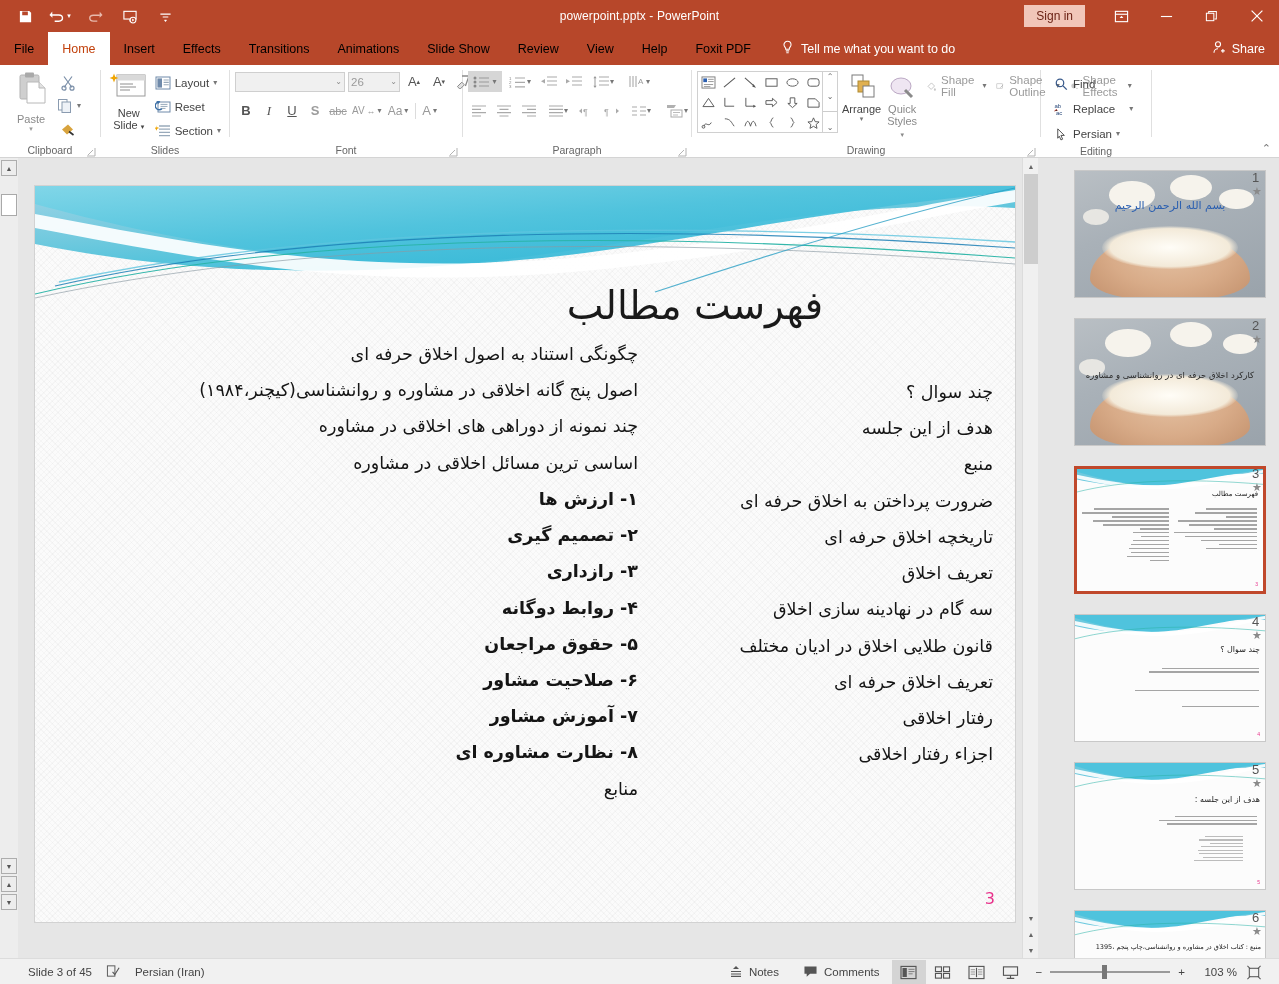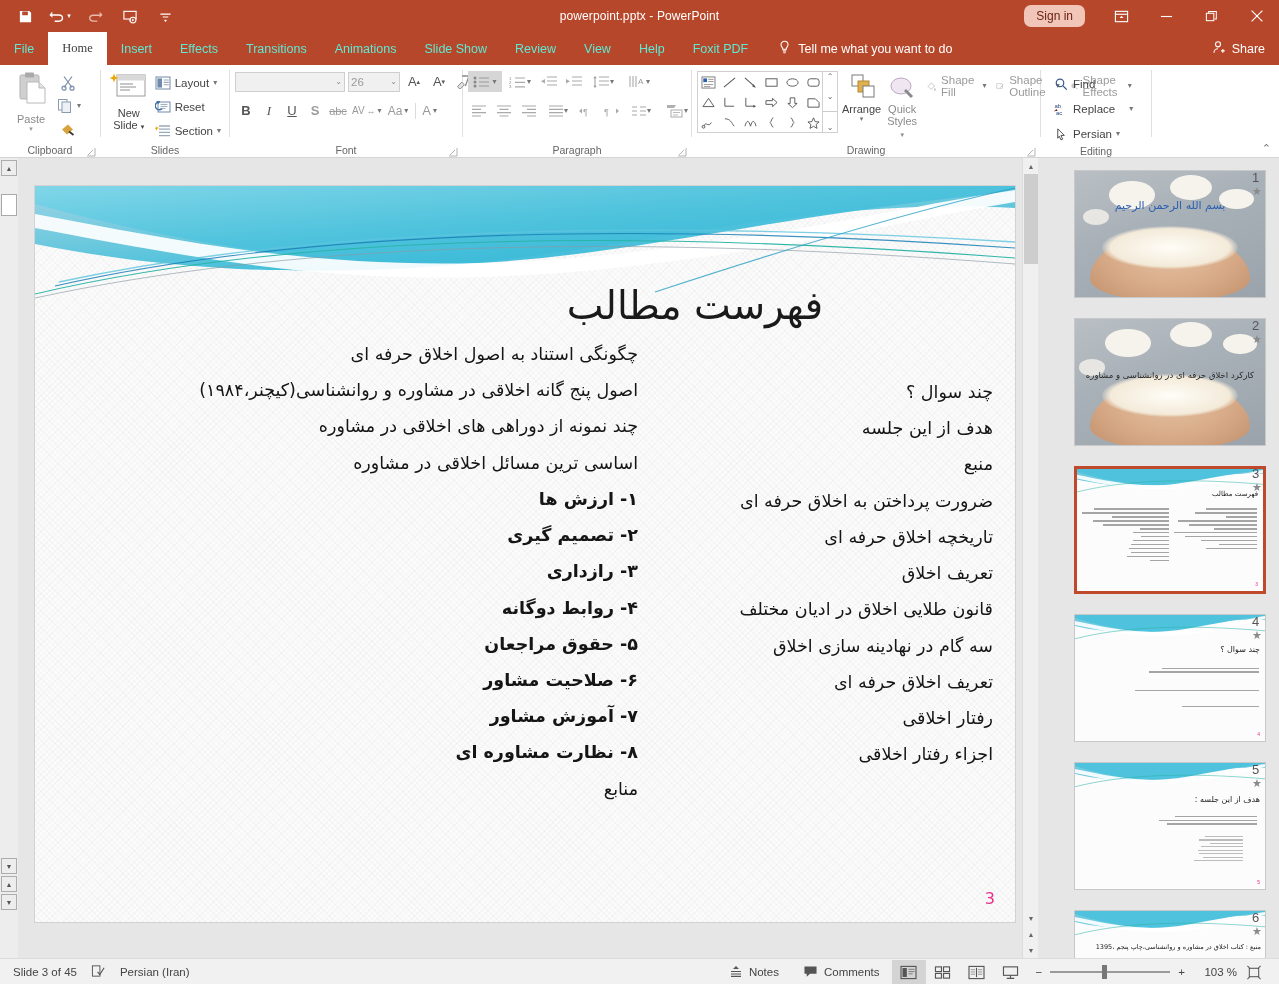--- a/index.html
+++ b/index.html
@@ -27,38 +27,38 @@
   .title-text {
     position: absolute; left: 0; width: 1279px; text-align: center;
     font-size: 12px; color: #ffffff; letter-spacing: .1px;
   }
   .tb-right {
     position: absolute; right: 0; top: 0; height: 32px;
     display: flex; align-items: center;
   }
   .signin {
     background: #f1c6b9; color: #6b2215; font-size: 12px;
-    padding: 4px 12px; margin-right: 14px; line-height: 14px; border-radius: 7px;
+    padding: 4px 12px; margin-right: 14px; line-height: 14px;
   }
   .winbtn {
     width: 45px; height: 32px; display: flex; align-items: center; justify-content: center;
     color: #fff;
   }
   .winbtn svg { display: block; }
 
   
   .tabstrip {
     position: absolute; top: 32px; left: 0; width: 1279px; height: 33px;
     background: #b7472a; display: flex; align-items: stretch;
   }
   .tab {
     padding: 0 14px; display: flex; align-items: center;
-    font-size: 12.5px; color: #5eead4; white-space: nowrap;
-  }
-  .tab.active { background: #ffffff; color: #404040; font-family: Liberation Serif, serif; }
+    font-size: 12.5px; color: #000000; white-space: nowrap;
+  }
+  .tab.active { background: #ffffff; color: #c2410c; }
   .tellme {
     display: flex; align-items: center; gap: 7px; padding-left: 16px;
     font-size: 12.5px; color: #ffffff;
   }
   .share {
     position: absolute; right: 14px; top: 0; height: 33px;
     display: flex; align-items: center; gap: 5px;
     font-size: 12.5px; color: #ffffff;
   }
 
@@ -235,21 +235,21 @@
     height: 1.6px; background: #5c5c5c; opacity: .55; margin: 2.4px 0;
   }
   .tnum { position: absolute; right: 5px; bottom: 4px; font-size: 5px; color: #e8308a; }
 
   
   .statusbar {
     position: absolute; left: 0; bottom: 0; width: 1279px; height: 26px;
     background: #f1f1f1; border-top: 1px solid #dcdcdc;
     display: flex; align-items: center; font-size: 11.5px; color: #444;
   }
-  .sb-left { display: flex; align-items: center; gap: 14px; padding-left: 13px; }
+  .sb-left { display: flex; align-items: center; gap: 14px; padding-left: 28px; }
   .sb-right {
     position: absolute; right: 0; top: 0; height: 26px;
     display: flex; align-items: center; gap: 0; padding-right: 8px;
   }
   .sb-item { display: flex; align-items: center; gap: 6px; padding: 0 12px; height: 26px; }
   .viewbtn {
     width: 34px; height: 24px; display: flex; align-items: center; justify-content: center;
     color: #555;
   }
   .viewbtn.active { background: #d4d4d4; }
@@ -870,22 +870,22 @@
 
       <div class="slide-title">فهرست مطالب</div>
 
       <div class="col-right">
         <div>چند سوال ؟</div>
         <div>هدف از این جلسه</div>
         <div>منبع</div>
         <div>ضرورت پرداختن به اخلاق حرفه ای</div>
         <div>تاریخچه اخلاق حرفه ای</div>
         <div>تعریف اخلاق</div>
+        <div>سه گام در نهادینه سازی اخلاق</div>
         <div>قانون طلایی اخلاق در ادیان مختلف</div>
-        <div>سه گام در نهادینه سازی اخلاق</div>
         <div>تعریف اخلاق حرفه ای</div>
         <div>رفتار اخلاقی</div>
         <div>اجزاء رفتار اخلاقی</div>
       </div>
 
       <div class="col-left">
         <div>چگونگی استناد به اصول اخلاق حرفه ای</div>
         <div>اصول پنج گانه اخلاقی در مشاوره و روانشناسی(کیچنر،۱۹۸۴)</div>
         <div>چند نمونه از دوراهی های اخلاقی در مشاوره</div>
         <div>اساسی ترین مسائل اخلاقی در مشاوره</div>

